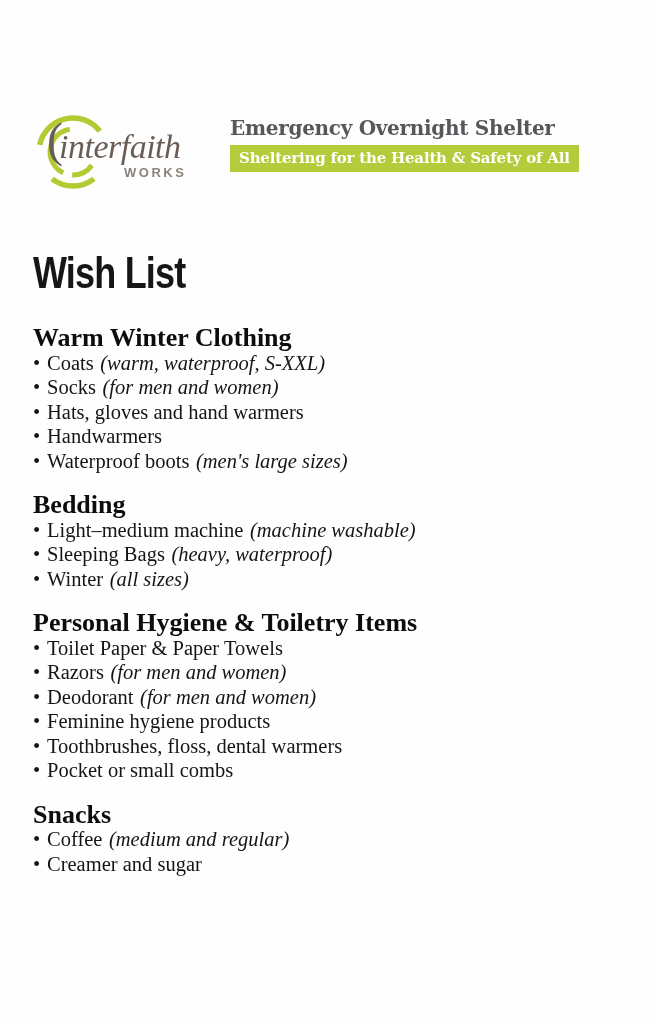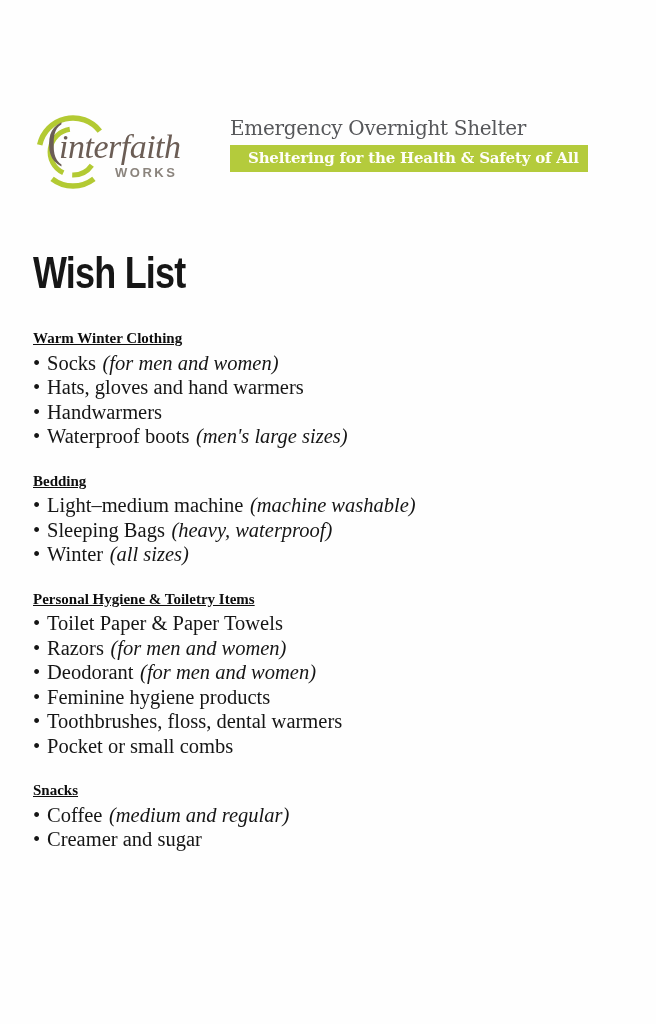--- a/index.html
+++ b/index.html
@@ -27,41 +27,41 @@
   }
   .logo-name {
     position: absolute; left: 26px; top: 20px;
     font-family: "Liberation Serif", serif;
     font-style: italic;
     font-size: 34px; line-height: 1.1;
     letter-spacing: -0.5px;
     color: var(--logo-text, #6b5d55);
   }
   .logo-works {
-    position: absolute; left: 82px; top: 57px;
+    position: absolute; left: 91px; top: 57px;
     font-family: "Liberation Sans", sans-serif;
     font-weight: bold;
     font-size: 13px;
     letter-spacing: 2.5px;
     color: var(--works-color, #8b847d);
   }
 
   .program { position: absolute; left: 197px; top: 8px; }
   .program-title {
     font-family: "DejaVu Serif", serif;
-    font-weight: normal;
+    font-weight: bold;
     font-size: 20px;
     letter-spacing: -0.3px;
     color: var(--header-color, #56575a);
     white-space: nowrap;
   }
   .tagline {
     display: inline-block;
     margin-top: 5px;
-    padding: 4px 9px 5px 18px;
+    padding: 4px 9px 5px 9px;
     background: var(--accent, #b4cb3c);
     font-family: "DejaVu Serif", serif;
     font-weight: bold;
     font-size: 15px;
     letter-spacing: -0.2px;
     color: var(--banner-text, #fffef8);
     white-space: nowrap;
   }
 
   
@@ -78,25 +78,24 @@
     transform-origin: left top;
     white-space: nowrap;
   }
 
   
   .wish-list { position: absolute; left: 33px; top: 326px; width: 590px; }
   .wish-section { margin: 0; }
   .wish-section + .wish-section { margin-top: 20px; }
   .section-heading {
     margin: 0;
-    font-size: 15px;
+    font-size: 26px;
     font-weight: bold;
     line-height: 24.5px;
     color: #0d0d0d;
-    text-decoration: underline;
   }
   .item { line-height: 24.5px; font-size: 20.5px; }
   .bullet { display: inline-block; width: 14px; }
   .item-note { font-style: italic; margin-left: 0.32em; }
 </style>
 </head>
 <body>
 
 <div class="page" style="--accent: #b4cb3c; --logo-text: #6b5d55; --works-color: #8b847d; --header-color: #56575a; --banner-text: #fffef8; --body-color: #151515; --page-bg: #fefefe;">
 
@@ -121,20 +120,21 @@
       <div class="tagline">Sheltering for the Health &amp; Safety of All</div>
     </div>
 
   </header>
 
   <h1 class="doc-title">Wish List</h1>
 
   <main class="wish-list">
       <section class="wish-section">
         <h2 class="section-heading">Warm Winter Clothing</h2>
+        <div class="item"><span class="bullet">•</span><span class="item-text">Coats</span><span class="item-note">(warm, waterproof, S-XXL)</span></div>
         <div class="item"><span class="bullet">•</span><span class="item-text">Socks</span><span class="item-note">(for men and women)</span></div>
         <div class="item"><span class="bullet">•</span><span class="item-text">Hats, gloves and hand warmers</span></div>
         <div class="item"><span class="bullet">•</span><span class="item-text">Handwarmers</span></div>
         <div class="item"><span class="bullet">•</span><span class="item-text">Waterproof boots</span><span class="item-note">(men's large sizes)</span></div>
       </section>
       <section class="wish-section">
         <h2 class="section-heading">Bedding</h2>
         <div class="item"><span class="bullet">•</span><span class="item-text">Light–medium machine</span><span class="item-note">(machine washable)</span></div>
         <div class="item"><span class="bullet">•</span><span class="item-text">Sleeping Bags</span><span class="item-note">(heavy, waterproof)</span></div>
         <div class="item"><span class="bullet">•</span><span class="item-text">Winter</span><span class="item-note">(all sizes)</span></div>

